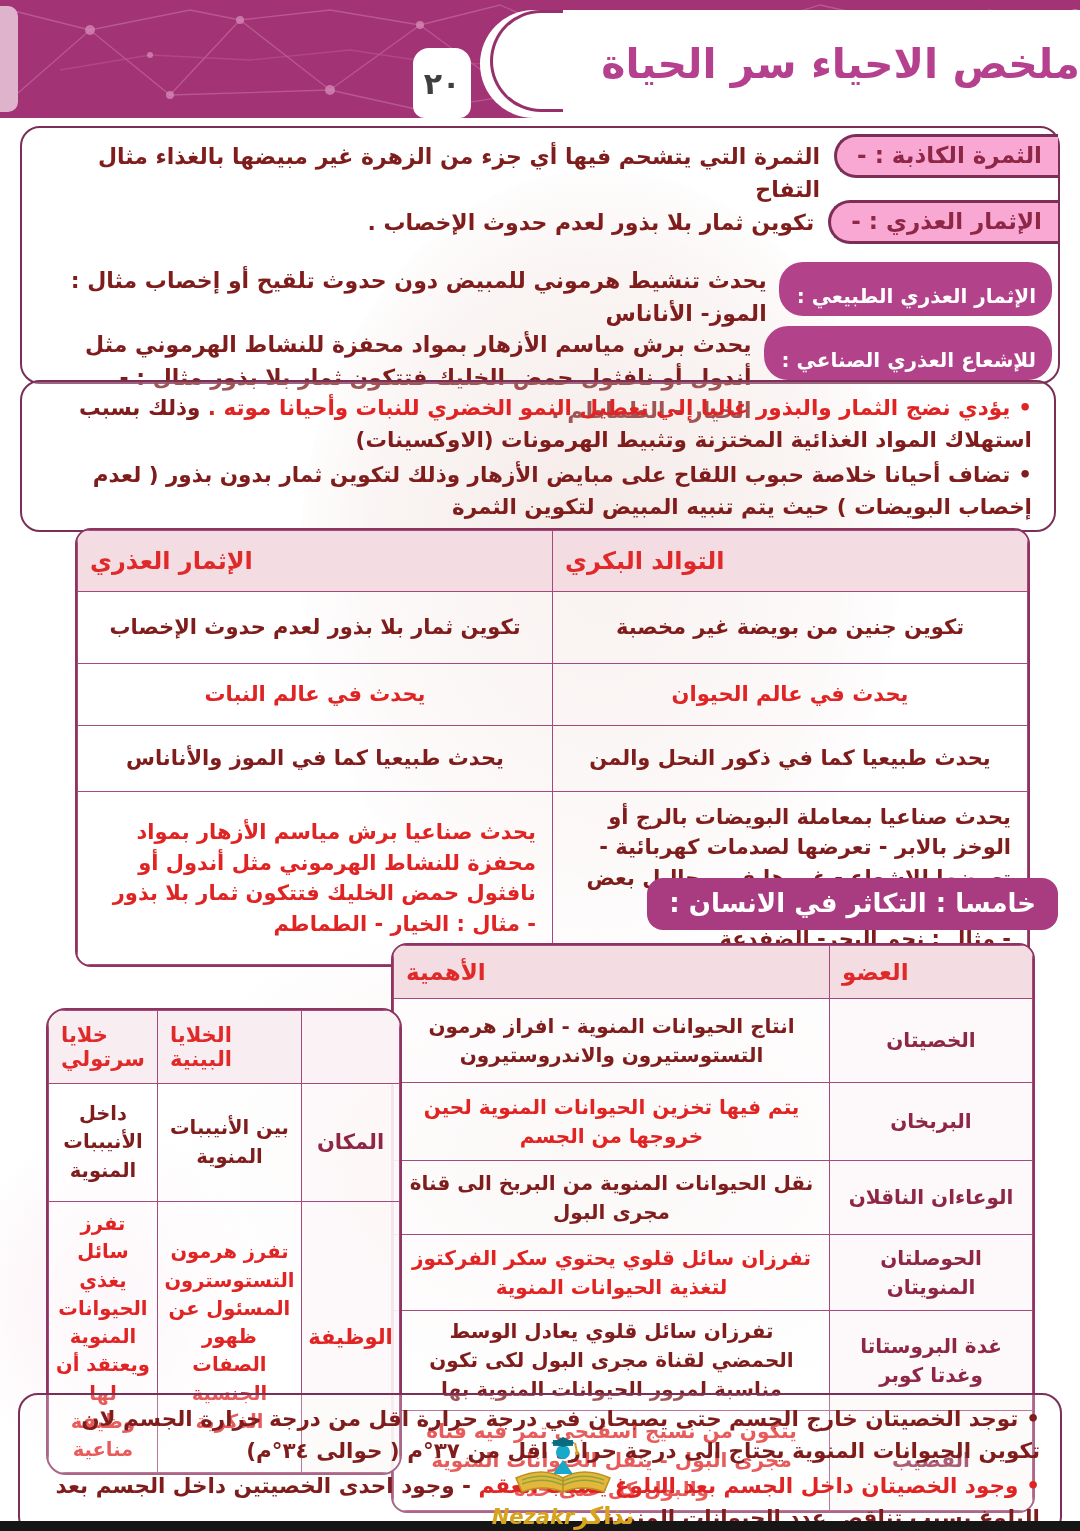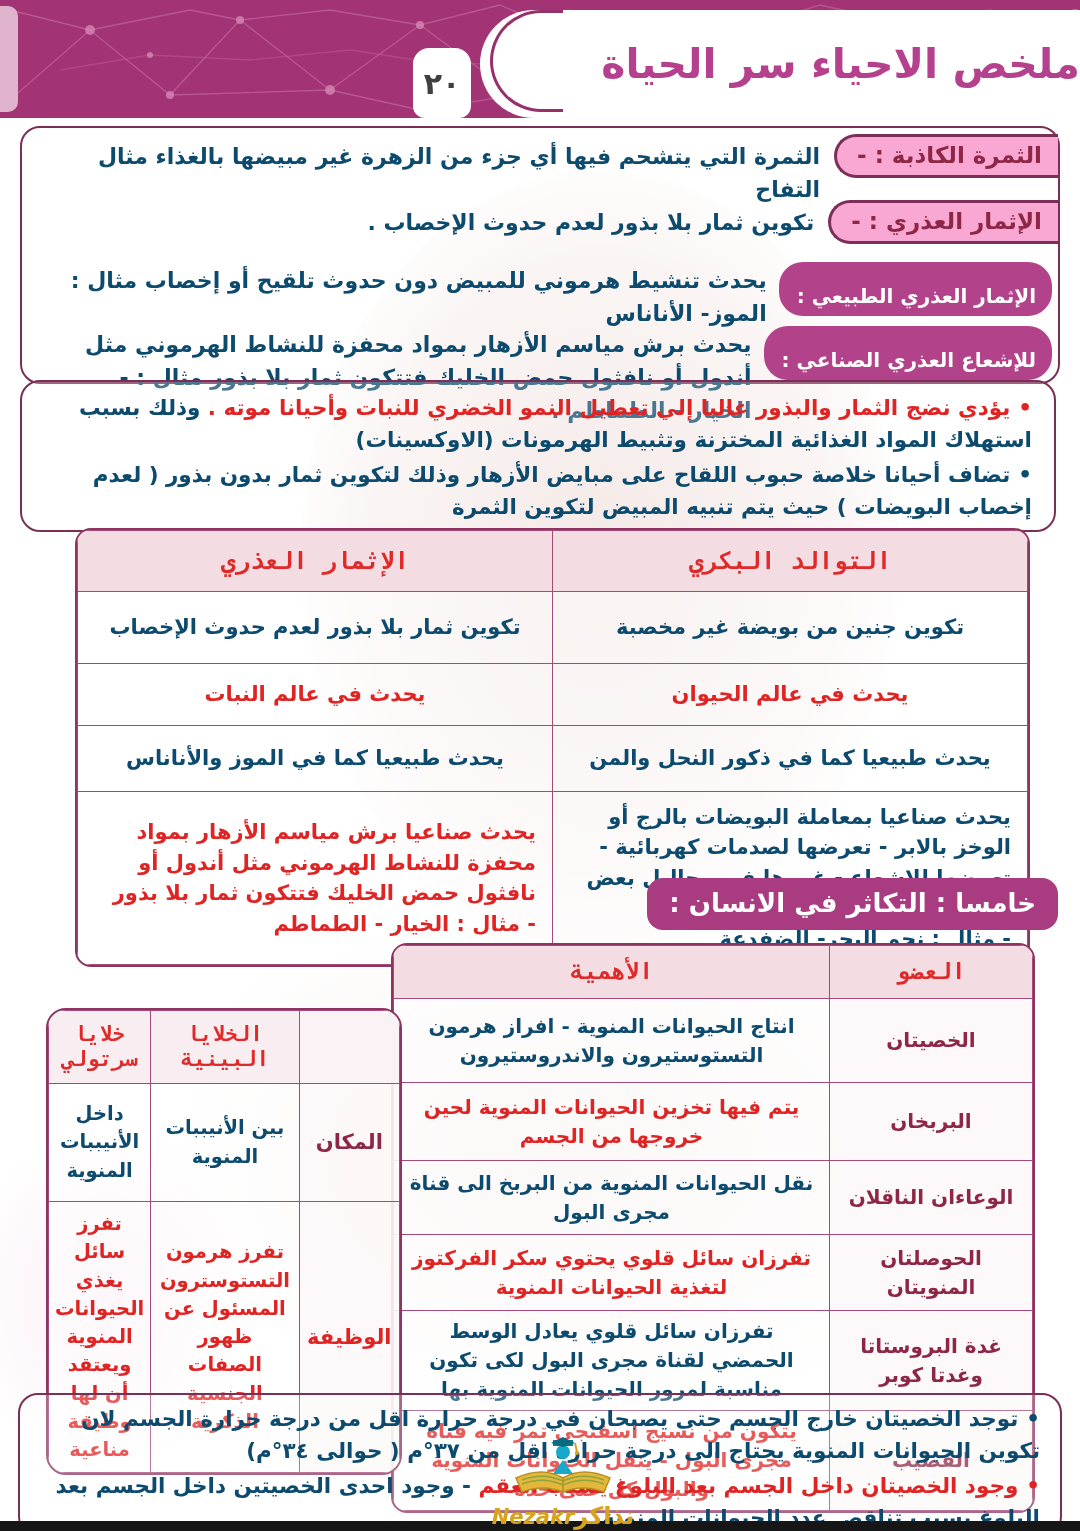--- a/index.html
+++ b/index.html
@@ -2,21 +2,21 @@
 <html lang="ar"><head>
 <meta charset="utf-8">
 <style>
   html,body{margin:0;padding:0;background:#ffffff;}
   .page{
     position:relative;width:1080px;height:1531px;overflow:hidden;
     background:#ffffff;direction:rtl;
     font-family:"DejaVu Sans",sans-serif;font-weight:700;
   }
   
-  .c-blue{color:#0c4a6e;}
+  .c-blue{color:#7f1d1d;}
   .c-red{color:#e02424;}
   .c-maroon{color:#8e2746;}
   
   .ghost{position:absolute;pointer-events:none;border-radius:50%;}
   .ghost-face{left:300px;top:170px;width:600px;height:780px;
     background:radial-gradient(ellipse at center,rgba(229,204,198,.55) 0%,rgba(229,204,198,.25) 55%,transparent 75%);}
   .ghost-body{left:150px;top:880px;width:860px;height:560px;
     background:radial-gradient(ellipse at center,rgba(238,224,220,.5) 0%,transparent 72%);}
   .ghost-dna{left:-40px;top:1120px;width:300px;height:360px;
     background:radial-gradient(ellipse at center,rgba(246,219,233,.5) 0%,transparent 70%);}
@@ -44,21 +44,21 @@
   .row-1{height:64px;}.row-2{height:56px;}.row-3{height:62px;}.row-4{height:60px;}
   
   .frameB{top:380px;right:24px;left:20px;height:132px;padding:8px 22px;}
   .frameC{top:1393px;right:18px;left:18px;height:128px;padding:6px 20px;}
   .note{font-size:21.5px;line-height:1.5;text-align:right;margin:2px 0;}
   .note .bullet{display:inline-block;margin-left:8px;}
   
   .tbl-wrap{position:absolute;border:2.5px solid #8e3460;border-radius:16px;overflow:hidden;background:rgba(255,255,255,.55);}
   table{border-collapse:collapse;width:100%;height:100%;}
   th,td{border:1.5px solid #a34a78;vertical-align:middle;padding:6px 12px;}
-  th{background:#f3dde3;color:#e02a2a;font-size:24px;font-weight:700;text-align:center;font-family:Liberation Mono, monospace;}
+  th{background:#f3dde3;color:#e02a2a;font-size:24px;font-weight:700;text-align:left;}
   td{font-size:21px;line-height:1.45;text-align:center;white-space:pre-line;}
   .cmp-wrap{top:528px;right:50px;left:75px;}
   .cmp-wrap th{height:48px;}
   .cmp-wrap .tall td{text-align:right;padding:10px 16px;}
   .organs-wrap{top:943px;right:45px;width:640px;}
   .organs-wrap th{font-size:23px;height:40px;}
   .organs-wrap td{font-size:20px;}
   .organs-wrap td.organ{width:178px;background:rgba(252,246,248,.8);}
   .cells-wrap{top:1008px;left:46px;width:352px;border-radius:20px;}
   .cells-wrap th{font-size:21px;background:#f8eef2;height:60px;}

